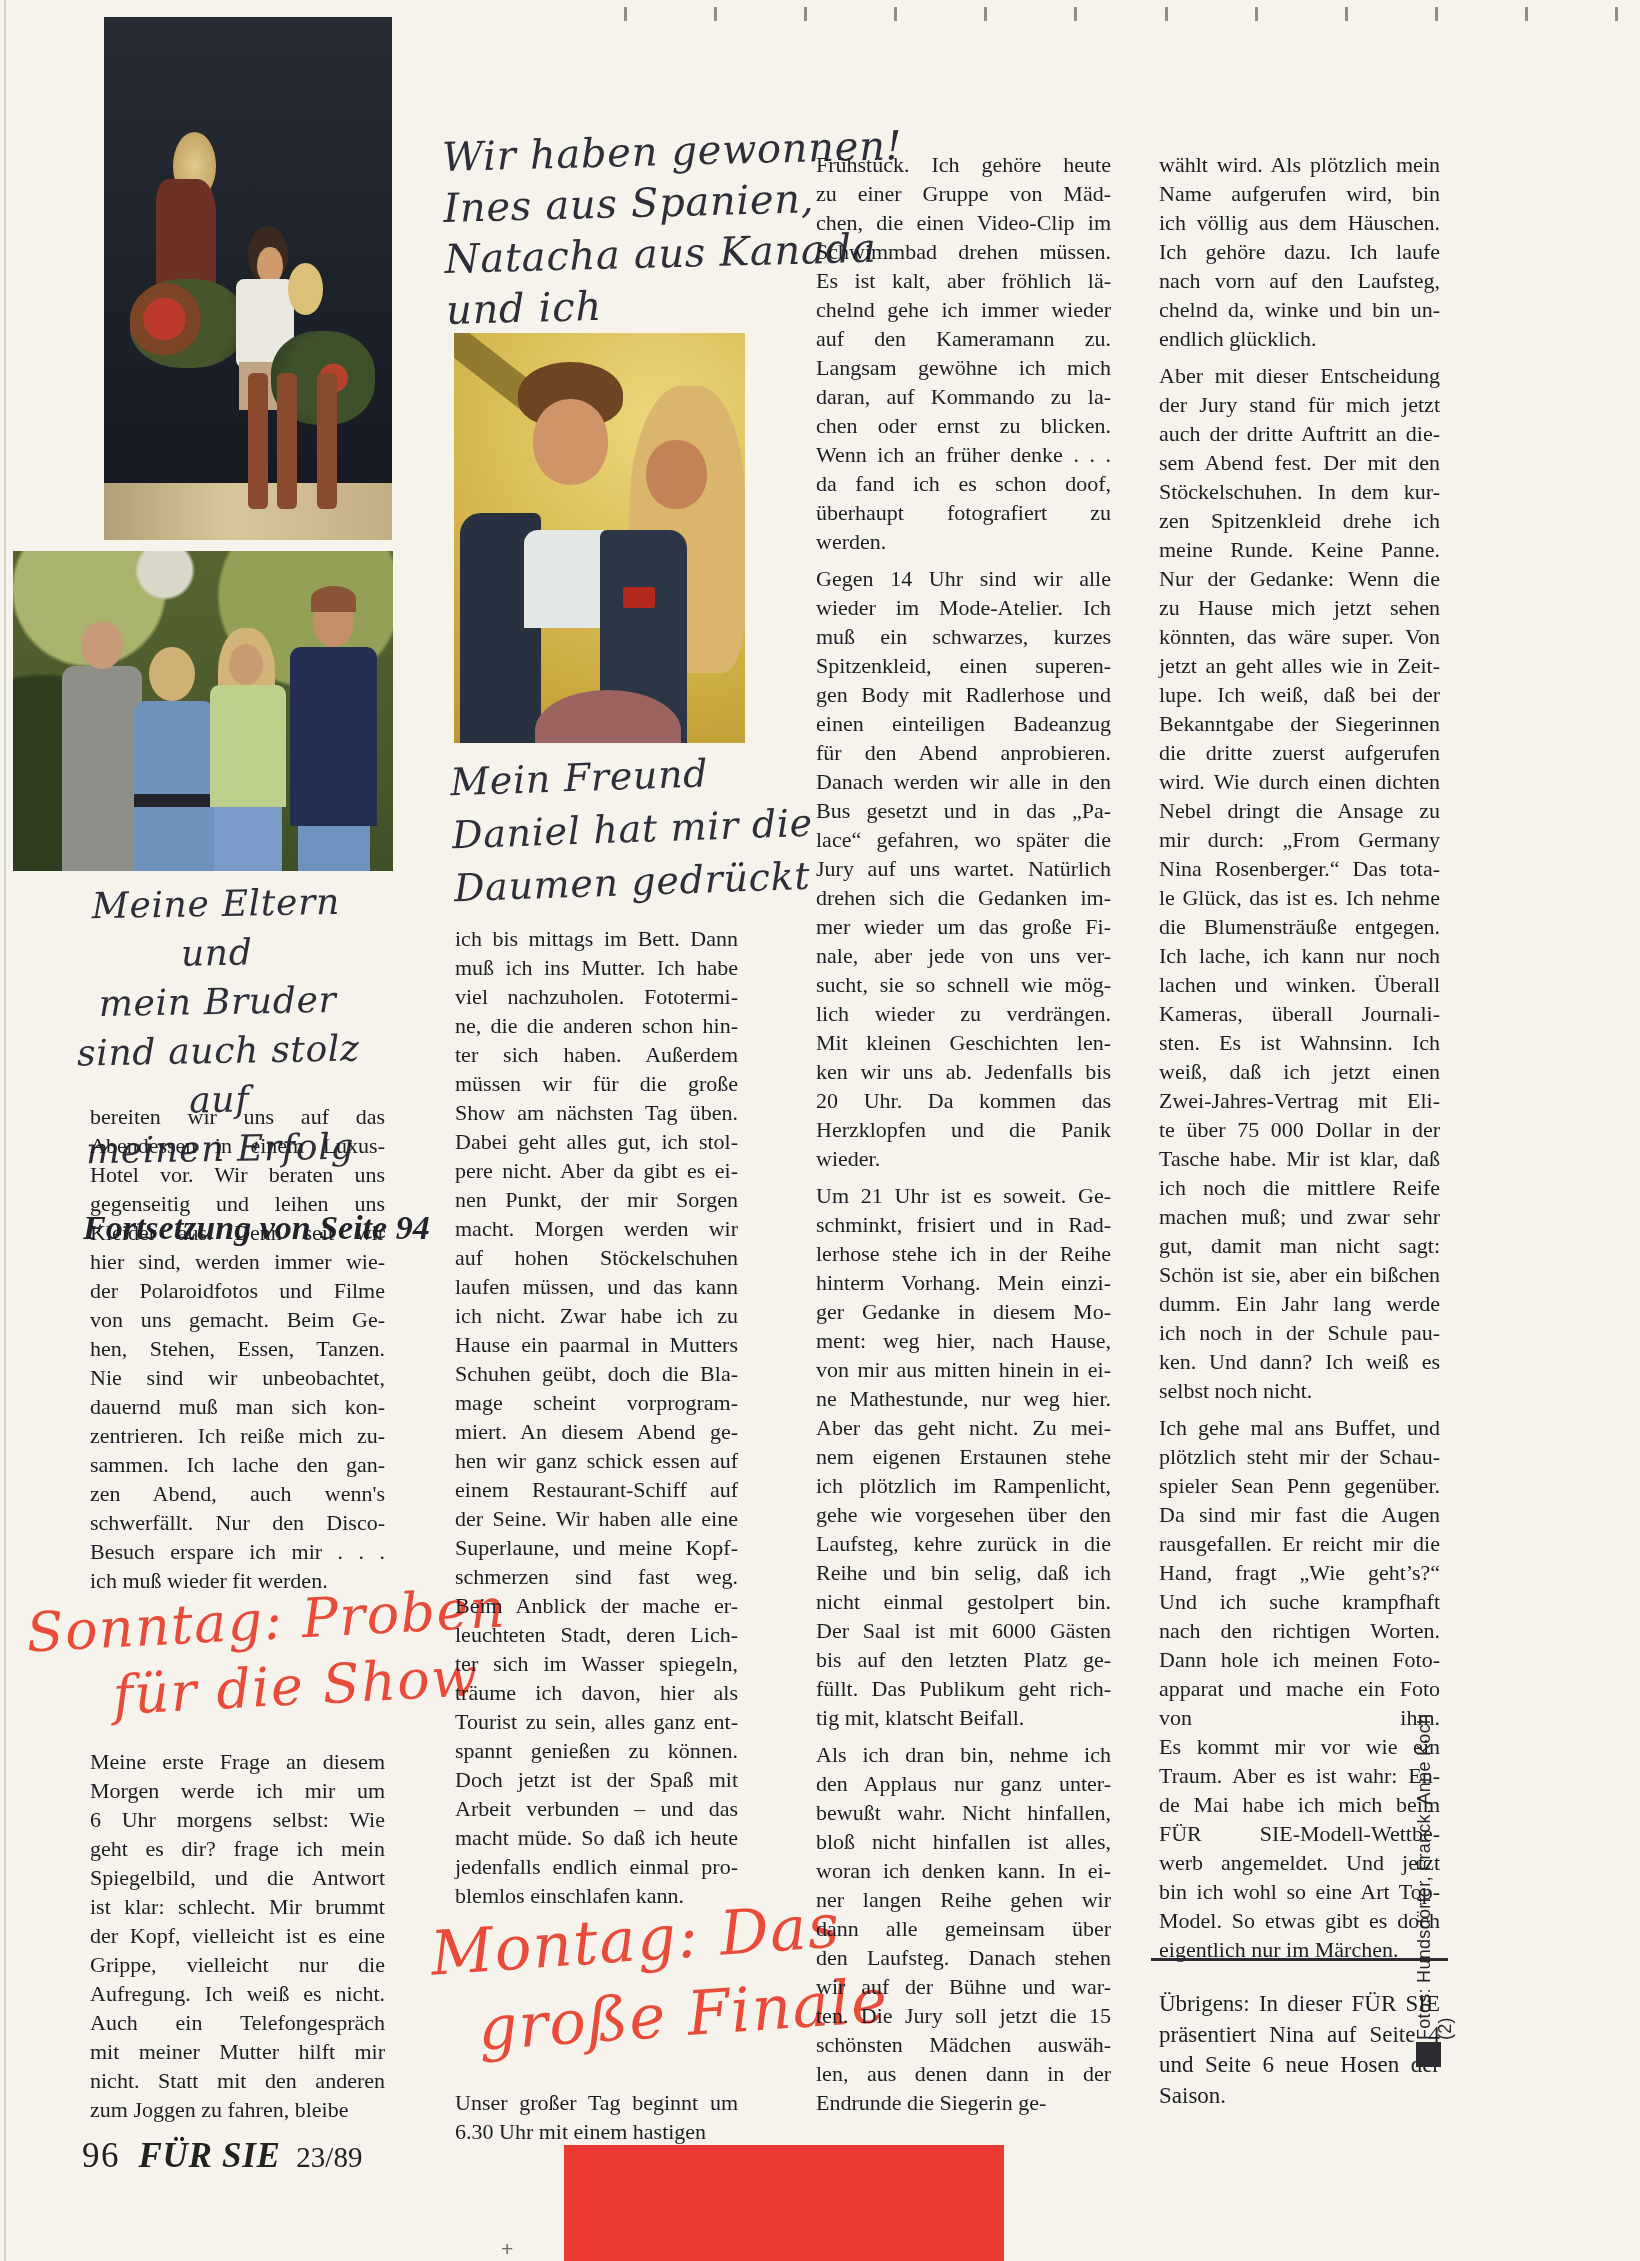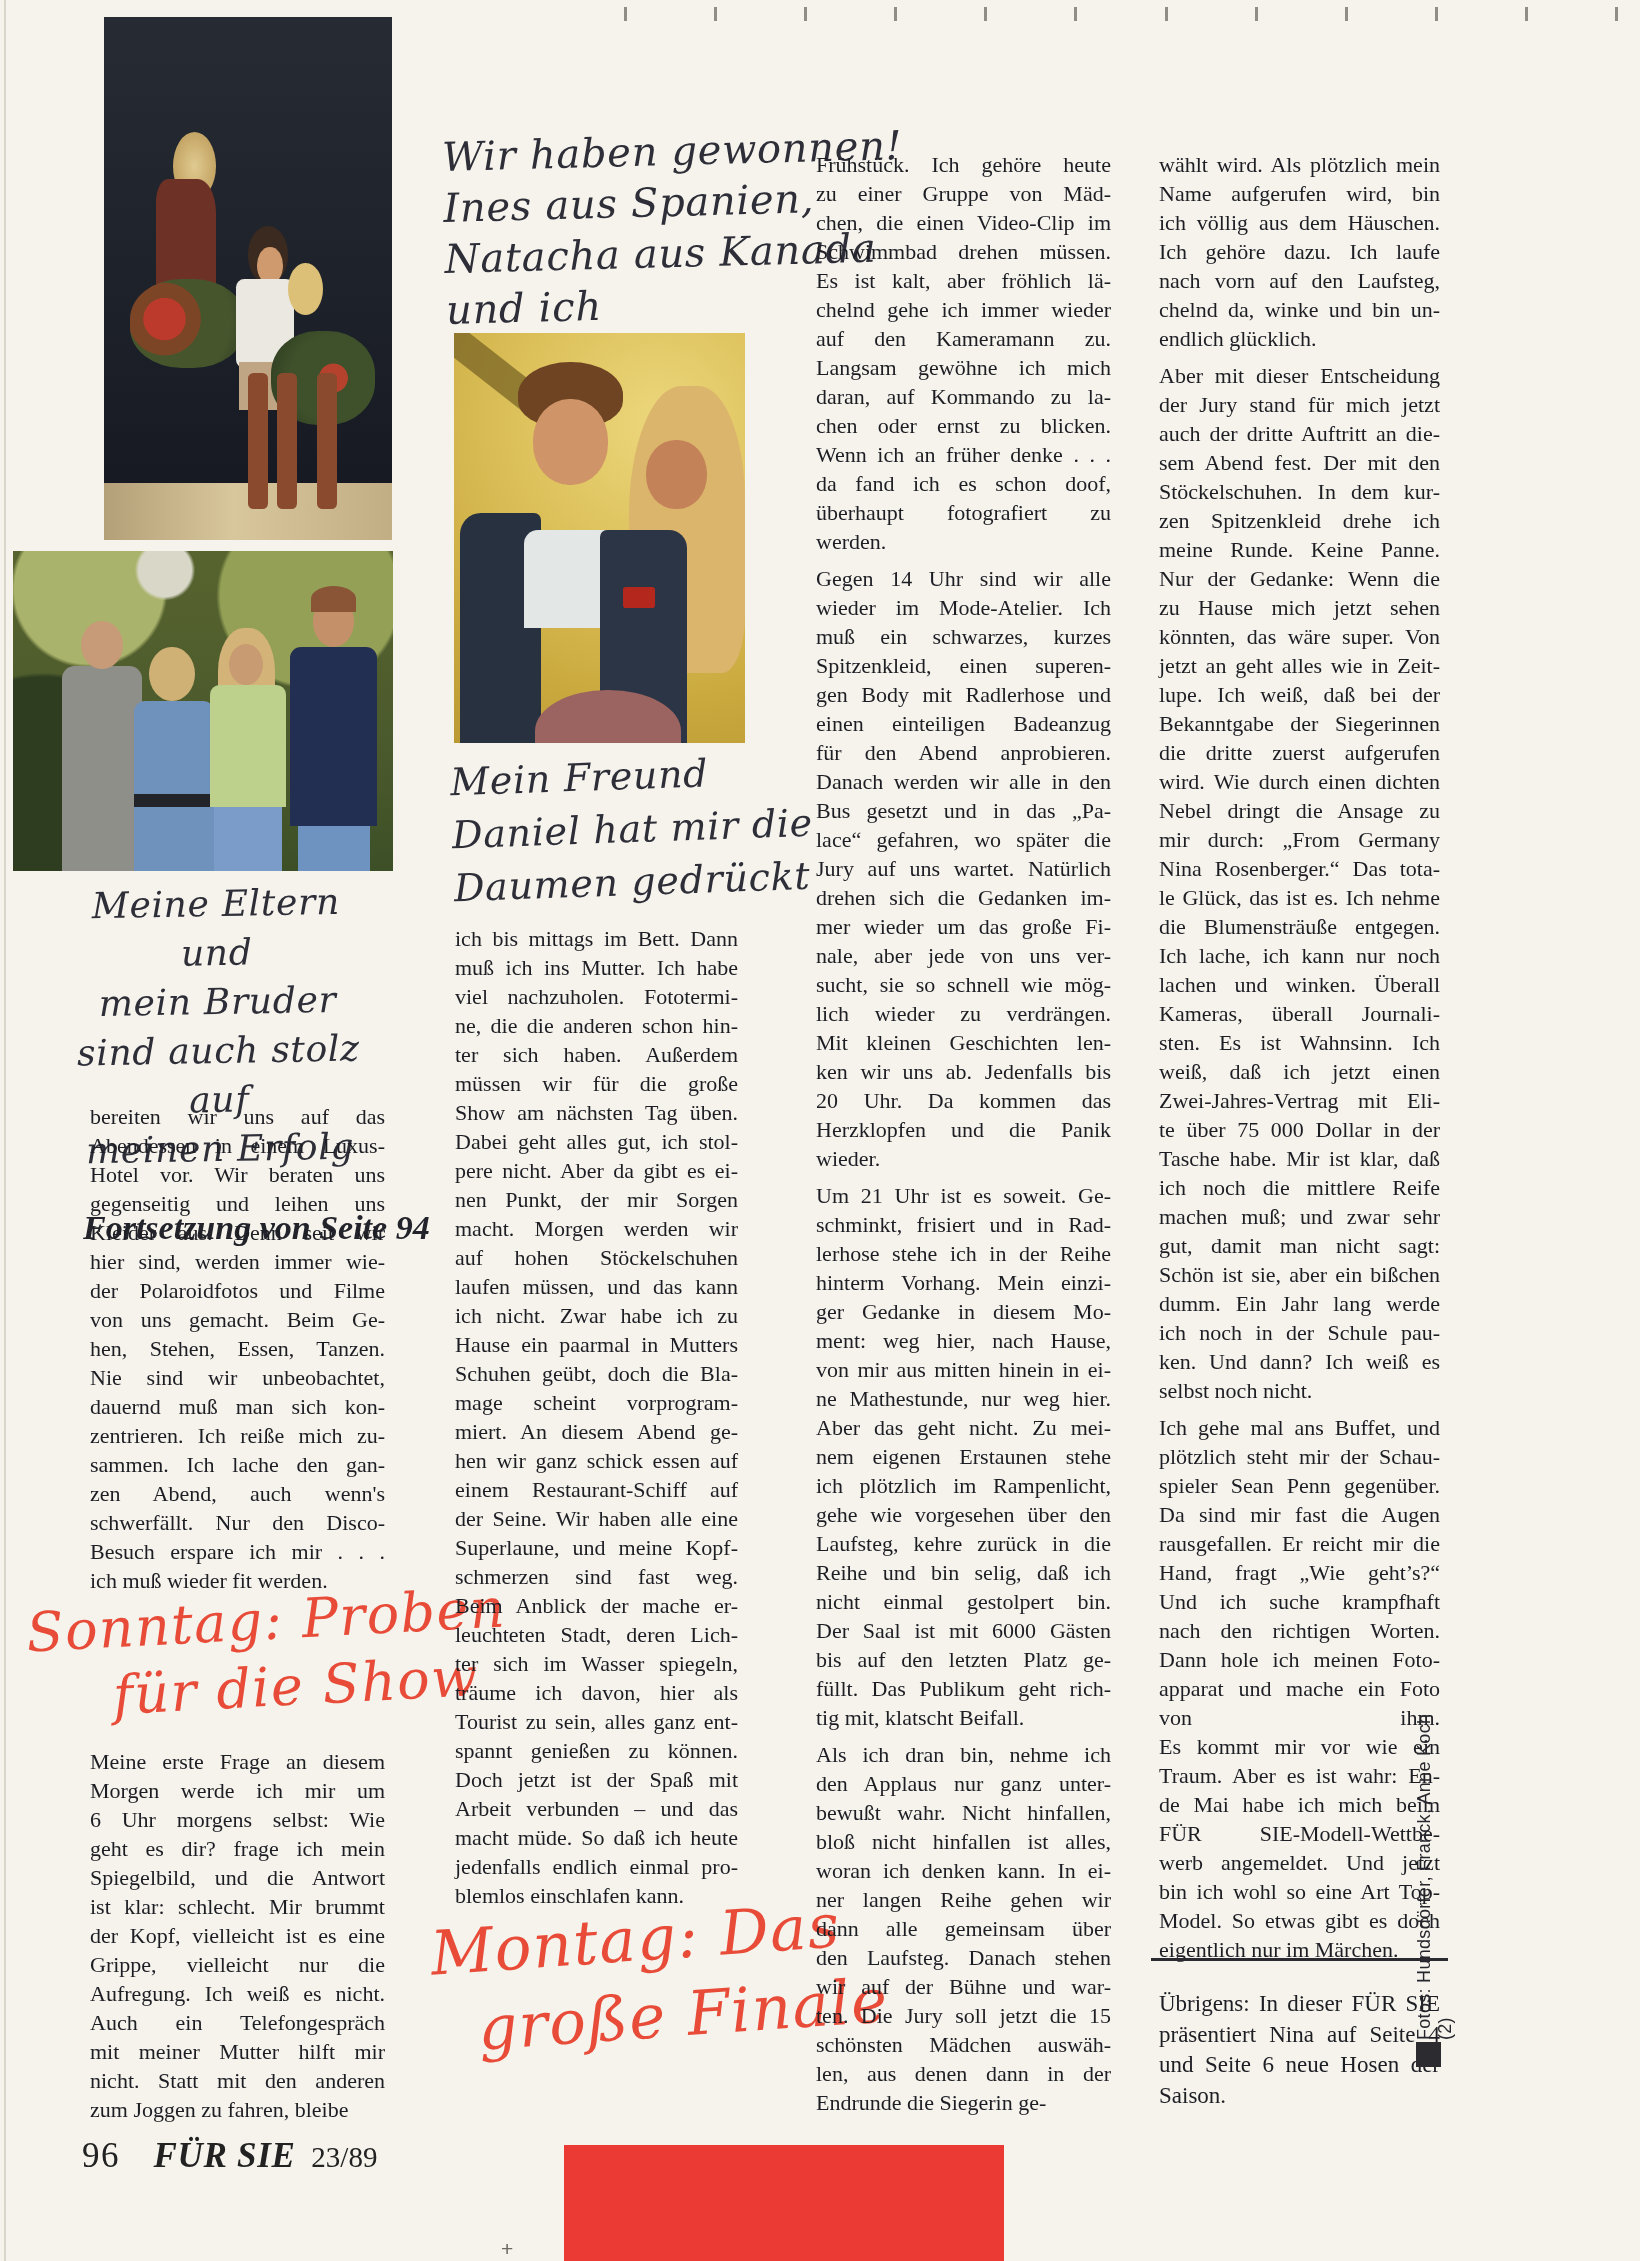--- a/index.html
+++ b/index.html
@@ -84,21 +84,21 @@
   .c2a{left:447px;top:916px;width:299px;}
   .c2b{left:447px;top:2080px;width:299px;}
   .c3 {left:808px;top:142px;width:311px;}
   .c4a{left:1151px;top:142px;width:297px;}
   .c4b{left:1151px;top:1981px;width:297px;font-size:23px;line-height:30.5px;}
   .rule4{position:absolute;left:1151px;top:1958px;width:297px;height:2.8px;background:#2a2a30;}
 
   
   .footer{position:absolute;left:82px;top:2136px;font-size:35px;color:#222;}
   .footer .num{letter-spacing:1.4px;}
-  .footer .mag{font-weight:bold;font-style:italic;letter-spacing:0.7px;margin-left:25px;}
+  .footer .mag{font-weight:bold;font-style:italic;letter-spacing:0.7px;margin-left:10px;}
   .footer .issue{font-size:29px;margin-left:7px;}
 
   
   .credit{position:absolute;left:1414px;top:1707px;height:333px;width:28px;
           writing-mode:vertical-rl;transform:rotate(180deg);
           font-family:"Liberation Sans",sans-serif;font-size:18px;color:#26262c;letter-spacing:0.3px;}
   .endsquare{position:absolute;left:1416px;top:2042px;width:25px;height:25px;background:#2b2b30;}
 
   .redbar{position:absolute;left:564px;top:2145px;width:440px;height:116px;background:#ea3a33;}
   .plusmark{position:absolute;left:501px;top:2240px;width:18px;height:18px;color:#6b6963;font-size:21px;line-height:18px;font-family:"Liberation Sans",sans-serif;}
@@ -263,20 +263,26 @@
         <div class="tl">leuchteten Stadt, deren Lich-</div>
         <div class="tl">ter sich im Wasser spiegeln,</div>
         <div class="tl">träume ich davon, hier als</div>
         <div class="tl">Tourist zu sein, alles ganz ent-</div>
         <div class="tl">spannt genießen zu können.</div>
         <div class="tl">Doch jetzt ist der Spaß mit</div>
         <div class="tl">Arbeit verbunden – und das</div>
         <div class="tl">macht müde. So daß ich heute</div>
         <div class="tl">jedenfalls endlich einmal pro-</div>
         <div class="tl last">blemlos einschlafen kann.</div>
+      </div>
+    </div>
+  <div class="col c2b">
+      <div class="para">
+        <div class="tl">Unser großer Tag beginnt um</div>
+        <div class="tl last">6.30 Uhr mit einem hastigen</div>
       </div>
     </div>
   <div class="col c3">
       <div class="para">
         <div class="tl">Frühstück. Ich gehöre heute</div>
         <div class="tl">zu einer Gruppe von Mäd-</div>
         <div class="tl">chen, die einen Video-Clip im</div>
         <div class="tl">Schwimmbad drehen müssen.</div>
         <div class="tl">Es ist kalt, aber fröhlich lä-</div>
         <div class="tl">chelnd gehe ich immer wieder</div>

